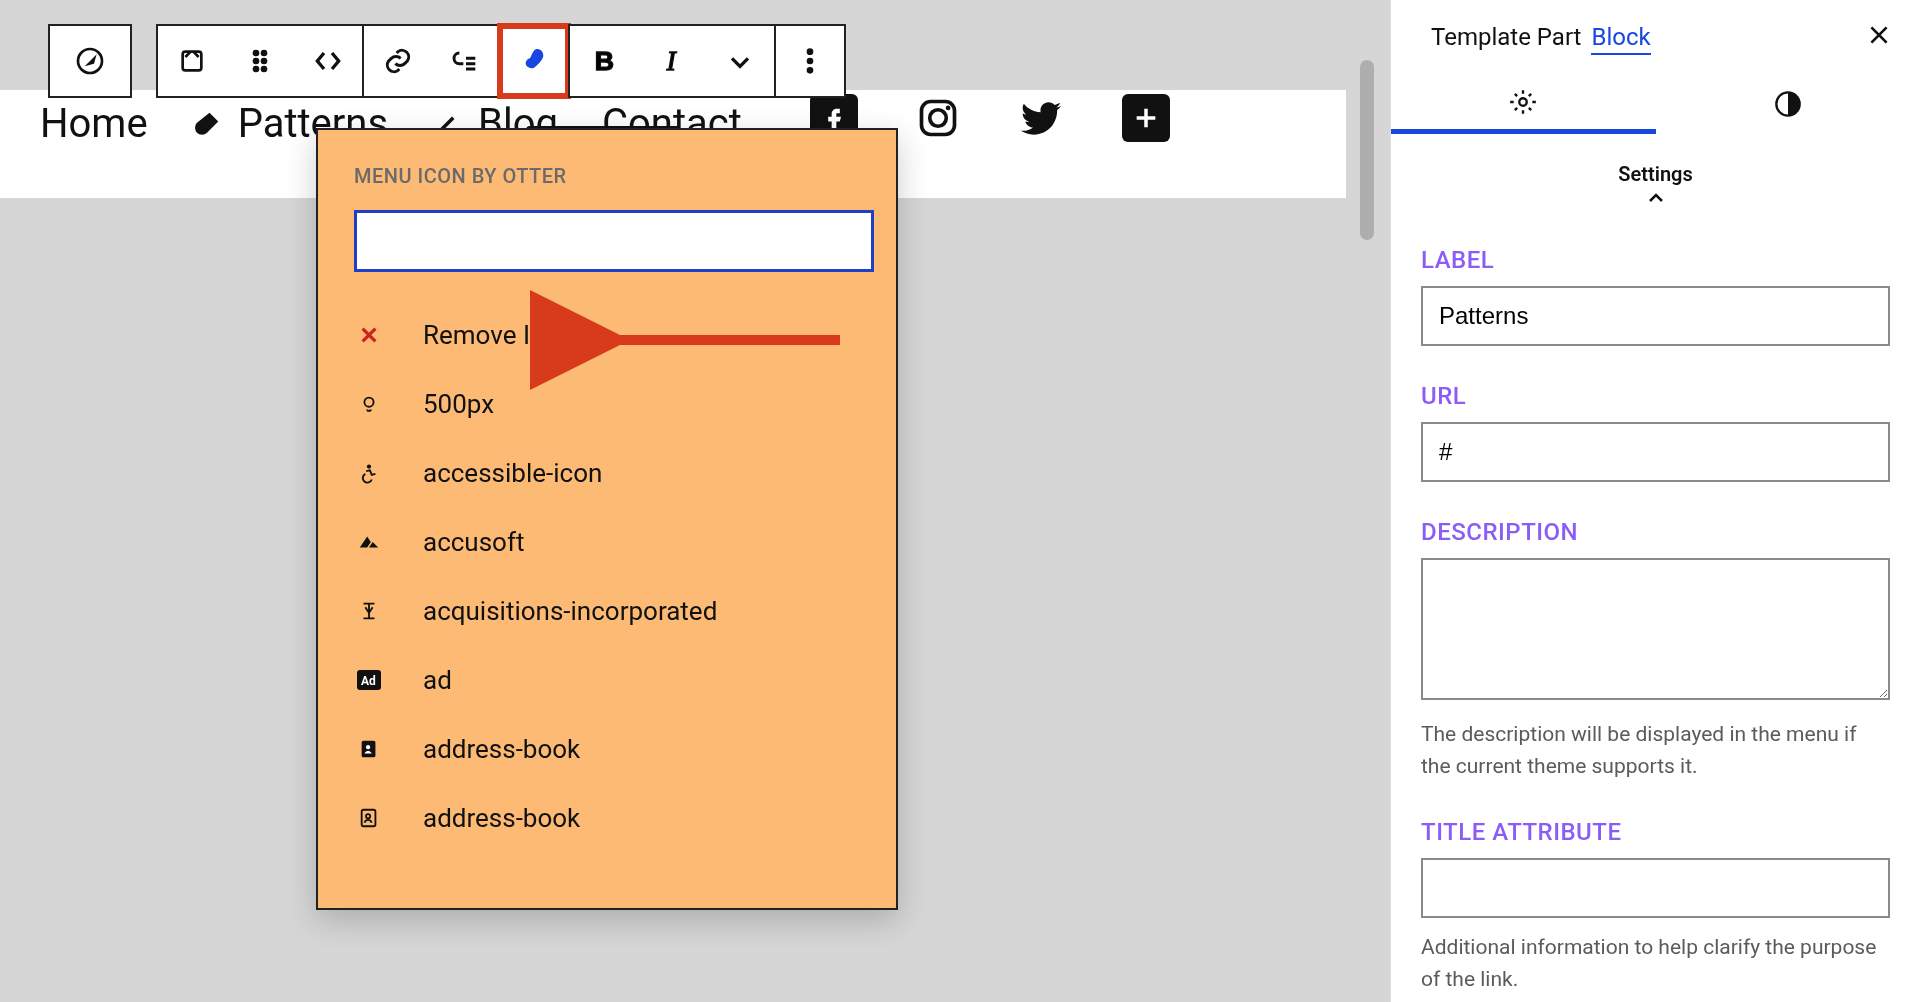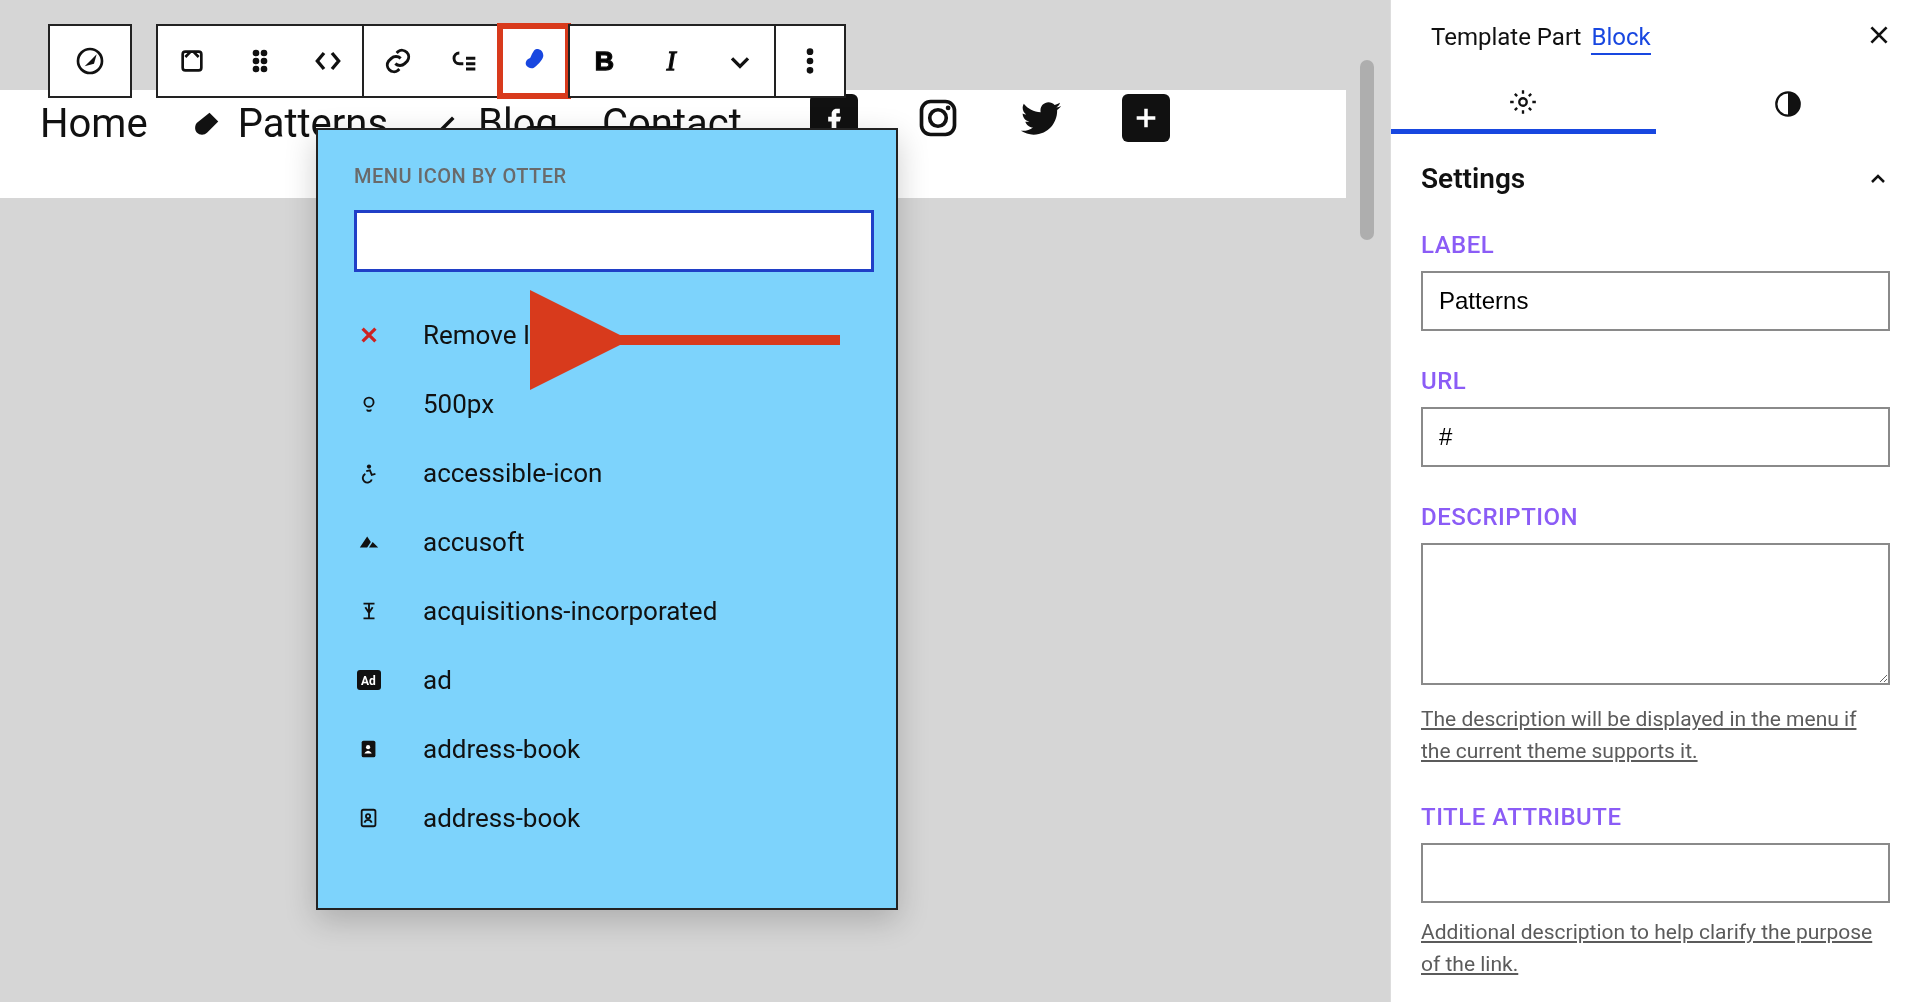--- a/index.html
+++ b/index.html
@@ -20,21 +20,21 @@
   .tgroup + .tgroup { margin-left:-2px; }
   .tbtn { width:68px; height:70px; display:flex; align-items:center; justify-content:center; cursor:pointer; }
   .tbtn.wide { width:80px; }
   .tbtn svg { width:32px; height:32px; stroke:#111; }
   .tbtn.active { outline:6px solid #d83a1c; outline-offset:-3px; }
   .tbtn.brush svg path { fill:#1847e0; stroke:none; }
 
   .tooltip-bubble { position:absolute; left:526px; top:126px; background:#111; color:#fff; font-size:22px; padding:12px 20px; border-radius:4px; white-space:nowrap; }
 
   
-  .popover { position:absolute; left:316px; top:128px; width:582px; height:782px; background:#7dd3fc; border:2px solid #222; box-shadow:0 10px 30px rgba(0,0,0,.2); padding:34px 36px 20px; overflow:hidden; }
+  .popover { position:absolute; left:316px; top:128px; width:582px; height:782px; background:#fdba74; border:2px solid #222; box-shadow:0 10px 30px rgba(0,0,0,.2); padding:34px 36px 20px; overflow:hidden; }
   .popover .hdr { text-transform:uppercase; letter-spacing:.5px; color:#6a6a6a; font-size:20px; font-weight:500; margin-bottom:22px; }
   .popover input.search { width:520px; height:62px; border:3px solid #203fc7; outline:none; font-size:22px; padding:0 14px; }
   .icon-list { margin-top:28px; display:flex; flex-direction:column; }
   .icon-row { display:flex; align-items:center; gap:39px; height:69px; font-size:26px; color:#111; cursor:pointer; }
   .icon-row .glyph { width:30px; display:flex; justify-content:center; color:#111; }
   .icon-row.remove .glyph { color:#c22; }
   .arrow-annot { position:absolute; left:590px; top:320px; pointer-events:none; }
   .arrow-annot svg { overflow:visible; }
 
   
@@ -42,26 +42,26 @@
 
   
   .sidebar { position:absolute; right:0; top:0; width:530px; height:1002px; background:#fff; border-left:1px solid #ddd; font-size:22px; color:#111; }
   .sb-head { height:74px; display:flex; align-items:center; justify-content:space-between; padding:0 28px; font-size:24px;margin-left:12px; }
   .sb-head .breadcrumb span.link { color:#1847e0; border-bottom:2px solid #1847e0; padding-bottom:2px; margin-left:4px; }
   .sb-head .close { font-size:32px; cursor:pointer; }
   .sb-tabs { display:flex; height:60px; }
   .sb-tab { flex:1; display:flex; align-items:center; justify-content:center; cursor:pointer; }
   .sb-tab.active { border-bottom:5px solid #1847e0; }
   .sb-section { padding:28px 30px 0; }
-  .sb-section h2 { font-size:28px; font-weight:600; display:flex; justify-content:space-between; align-items:center; }
+  .sb-section h2 { font-size:20px; font-weight:600; display:flex; justify-content:space-between; align-items:center;flex-direction:column; }
   .sb-field { margin-top:36px; }
   .sb-field label { display:block; font-size:24px; letter-spacing:.5px; color:#8b5cf6; font-weight:500; text-transform:uppercase; margin-bottom:12px; }
   .sb-field input[type=text] { width:100%; height:60px; border:2px solid #8a8a8a; padding:0 16px; font-size:24px; }
   .sb-field textarea { width:100%; height:142px; border:2px solid #8a8a8a; padding:12px 16px; font-size:22px; resize:both; }
-  .sb-help { margin-top:14px; color:#5b5b5b; font-size:21px; line-height:1.5;text-decoration:underline; }
+  .sb-help { margin-top:14px; color:#5b5b5b; font-size:21px; line-height:1.5; }
 </style>
 </head>
 <body>
 
 <div class="canvas">
   <div class="nav-strip"></div>
 
   <div class="nav-items">
     <div class="item">
       <span>Home</span>
@@ -327,16 +327,16 @@
 
     <div class="sb-field">
       <label>DESCRIPTION</label>
       <textarea style=""></textarea>
       <div class="sb-help">The description will be displayed in the menu if the current theme supports it.</div>
     </div>
 
     <div class="sb-field">
       <label>TITLE ATTRIBUTE</label>
       <input type="text" value="" style="">
-      <div class="sb-help">Additional description to help clarify the purpose of the link.</div>
+      <div class="sb-help">Additional information to help clarify the purpose of the link.</div>
     </div>
   </div>
 </div>
 
 </body></html>

